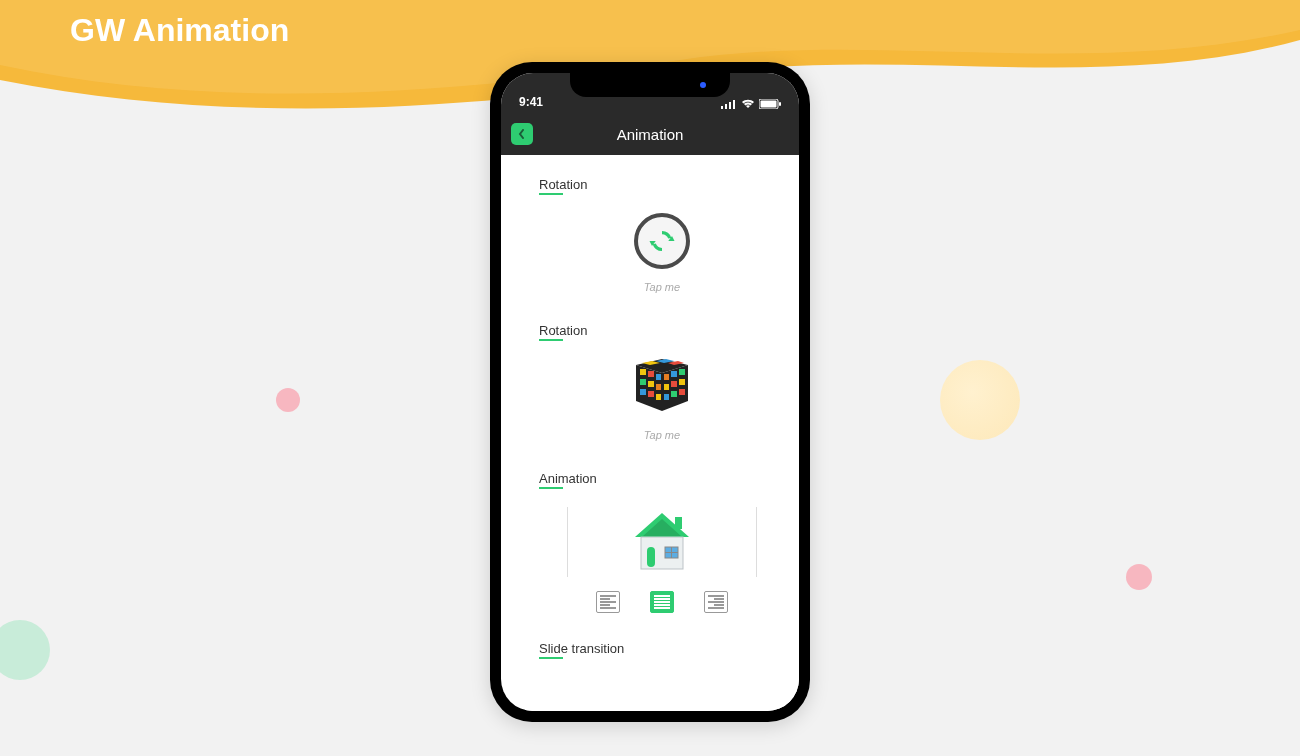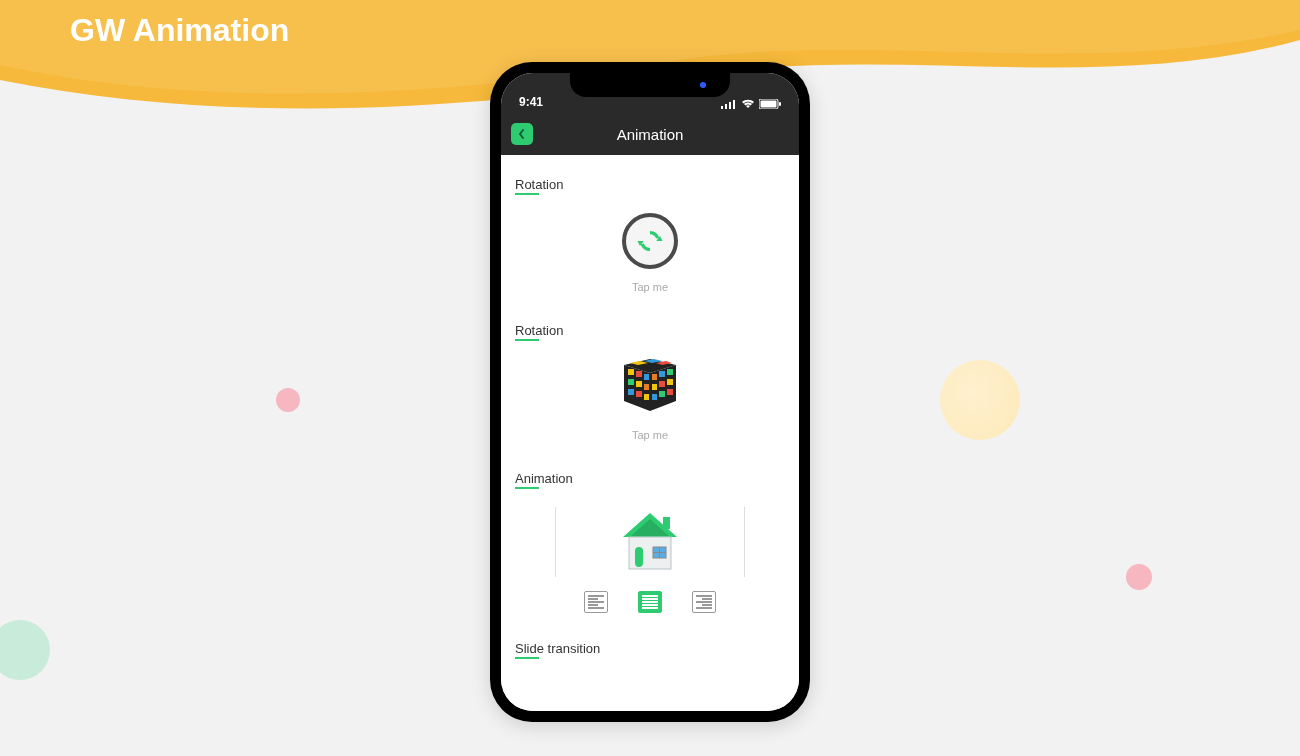--- a/index.html
+++ b/index.html
@@ -122,20 +122,21 @@
 }
 .nav-title { font-size: 15px; font-weight: 500; }
 
 
 .content {
   height: calc(100% - 82px);
   overflow-y: auto;
   overflow-x: hidden;
   padding: 20px 14px 0;
   background: #fff;
+  margin-left: 24px;
 }
 .content::-webkit-scrollbar { width: 0; }
 
 .section-title {
   font-size: 13px;
   font-weight: 500;
   color: #333;
   display: inline-block;
   position: relative;
   padding-bottom: 3px;
@@ -155,20 +156,21 @@
   display: flex;
   flex-direction: column;
   align-items: center;
   margin-bottom: 28px;
 }
 .demo-icon { cursor: pointer; }
 .tap-label {
   color: #aaa;
   font-size: 11px;
   margin-top: 12px;
+  font-style: italic;
 }
 
 
 .rotation-icon {
   width: 56px; height: 56px;
   border-radius: 50%;
   background: #f5f5f5;
   border: 4px solid #4a4a4a;
   display: flex; align-items: center; justify-content: center;
 }

